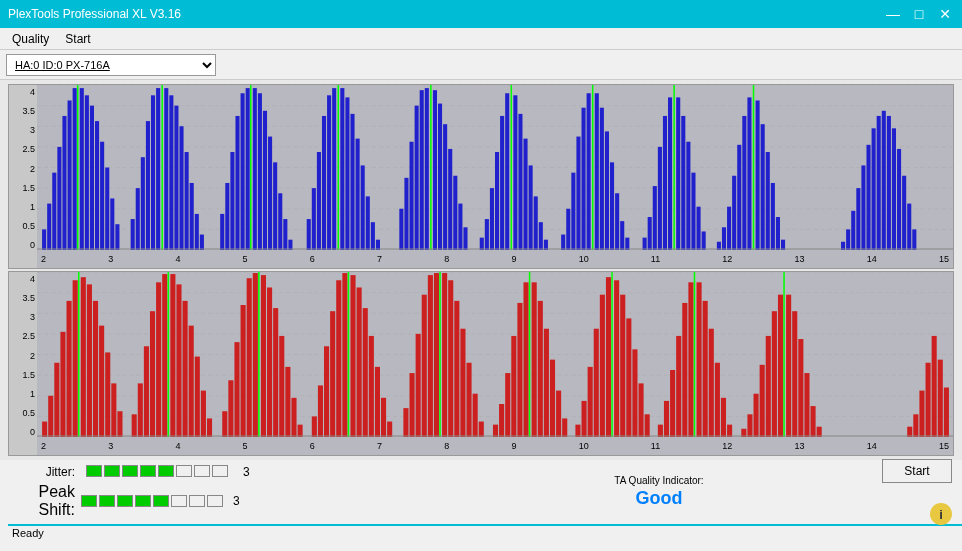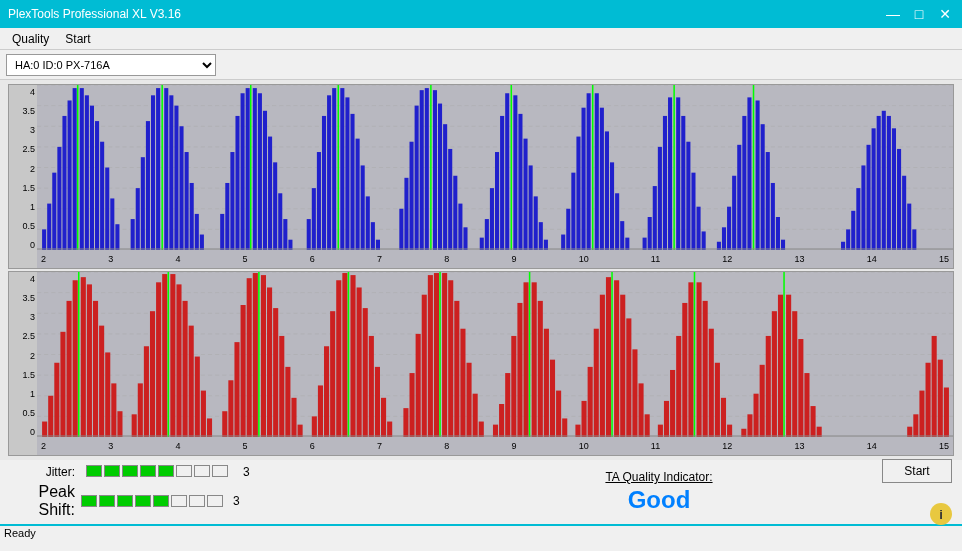--- a/index.html
+++ b/index.html
@@ -67,20 +67,21 @@
       gap: 6px;
       border-bottom: 1px solid #ccc;
     }
     .toolbar-select {
       height: 22px;
       font-size: 11px;
       border: 1px solid #999;
       background: white;
       padding: 0 4px;
       cursor: pointer;
+      text-decoration: underline;
     }
     #select-drive { width: 210px; }
     #select-function { width: 240px; }
     #select-test { width: 230px; }
     
     #charts-container {
       background: #e8e8e8;
       padding: 4px 8px;
       display: flex;
       flex-direction: column;
@@ -100,20 +101,21 @@
     
     #status-bar {
       height: 16px;
       background: #f0f0f0;
       border-top: 1px solid #ccc;
       display: flex;
       align-items: center;
       padding: 0 4px;
       font-size: 11px;
       color: #000;
+      margin-left: 8px;
     }
     
     #bottom-panel {
       background: #f0f0f0;
       padding: 6px 10px;
       display: flex;
       align-items: center;
       height: 64px;
     }
     #metrics-left {
@@ -650,22 +652,22 @@
         <div class="bar-segment bar-green" style="width:16px; height:12px; background:#00cc00; border:1px solid #888;"></div>
         <div class="bar-segment bar-empty" style="width:16px; height:12px; background:#f0f0f0; border:1px solid #888;"></div>
         <div class="bar-segment bar-empty" style="width:16px; height:12px; background:#f0f0f0; border:1px solid #888;"></div>
         <div class="bar-segment bar-empty" style="width:16px; height:12px; background:#f0f0f0; border:1px solid #888;"></div>
       </div>
       <span class="metric-value" style="font-size:12px; margin-left:4px;">3</span>
     </div>
   </div>
 
   <div id="ta-quality" style="flex:1; display:flex; flex-direction:column; align-items:center; justify-content:center; gap:2px;">
-    <span class="ta-label" style="font-size:12px;text-decoration:underline;">TA Quality Indicator:</span>
-    <span class="ta-value" style="font-size:24px; font-weight:bold; color:#0080ff;">Good</span>
+    <span class="ta-label" style="font-size:10px;">TA Quality Indicator:</span>
+    <span class="ta-value" style="font-size:18px; font-weight:bold; color:#0080ff;">Good</span>
   </div>
 
   <div id="start-btn-area" style="display:flex; flex-direction:column; align-items:flex-end; gap:20px;">
     <button id="start-button" style="width:70px; height:24px; background:#f0f0f0; border:1px solid #888; font-size:12px; cursor:pointer;">Start</button>
     <div id="info-icon" style="width:22px; height:22px; background:#e8c840; border-radius:50%; display:flex; align-items:center; justify-content:center; font-size:13px; font-weight:bold; color:#333; cursor:pointer;">i</div>
   </div>
 </div>
 
 <div id="status-bar" style="height:16px; background:#f0f0f0; border-top:2px solid #00bcd4; display:flex; align-items:center; padding:0 4px; font-size:11px;">
   <span>Ready</span>

